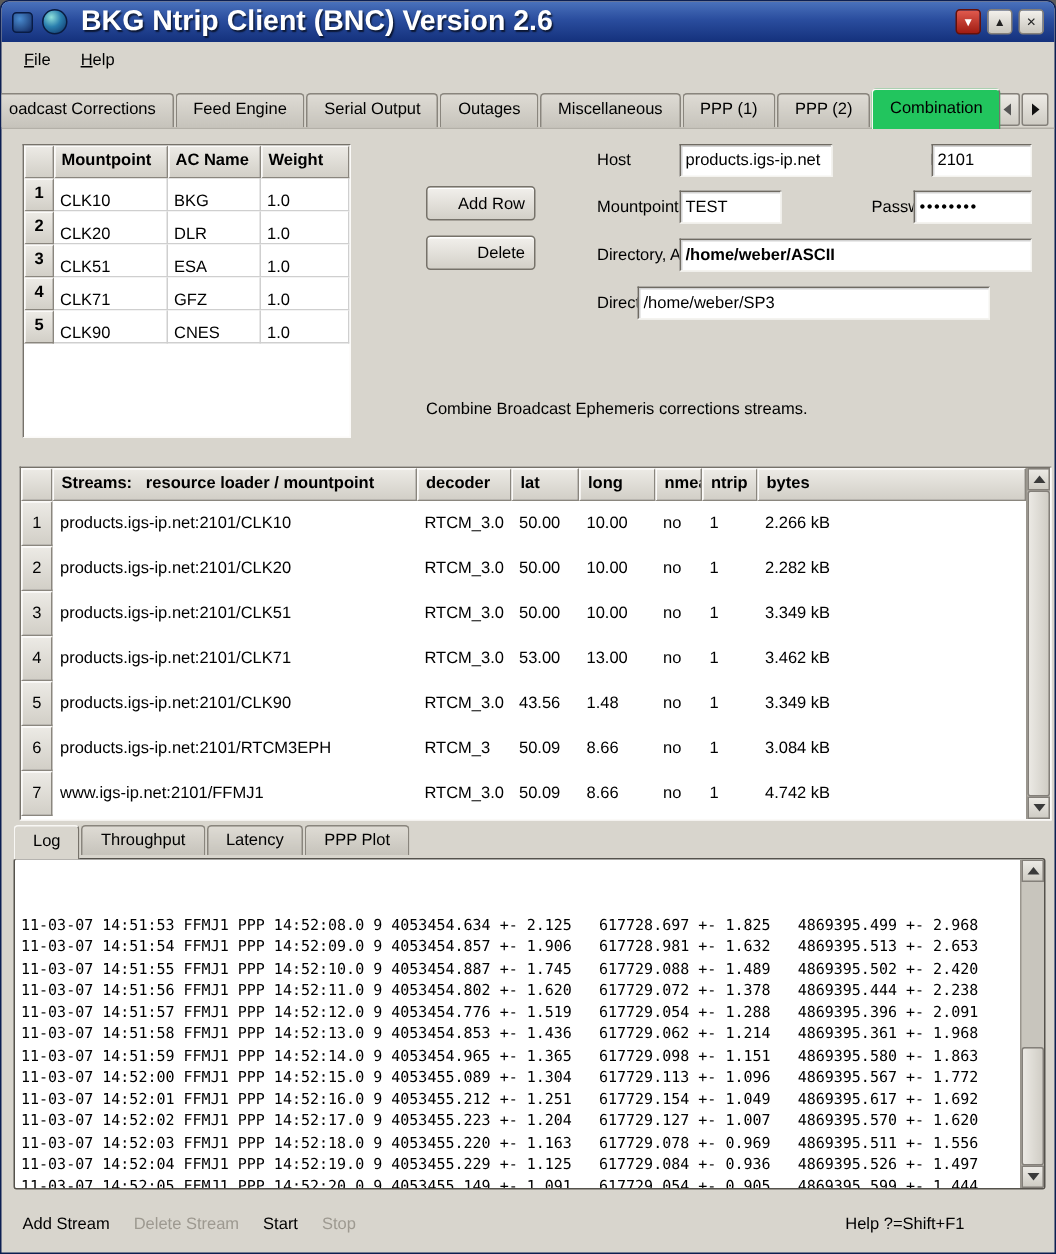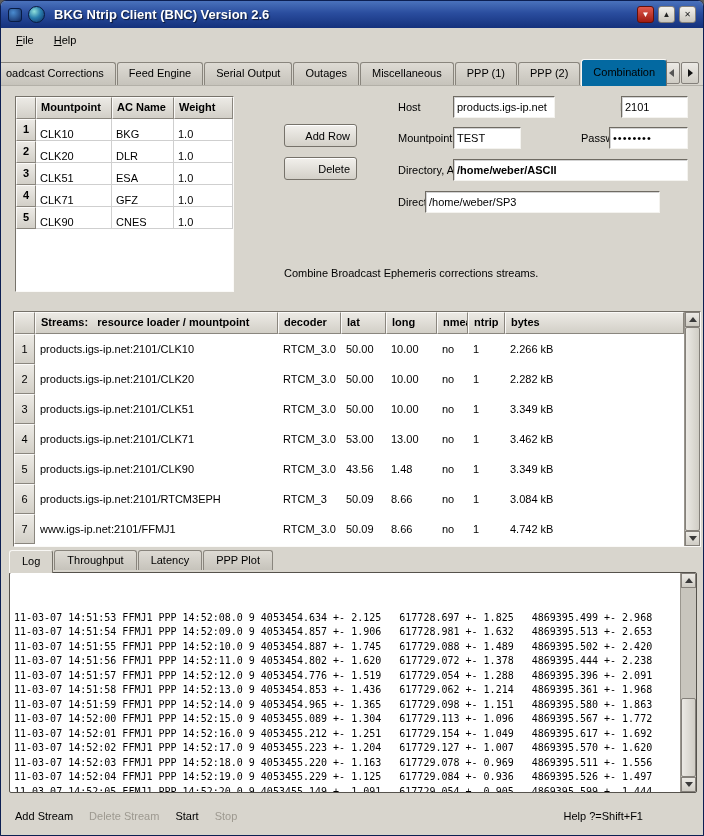--- a/index.html
+++ b/index.html
@@ -10,42 +10,42 @@
 
   
   .titlebar { position:absolute; left:0; top:0; width:100%; height:27px;
     background:linear-gradient(180deg,#4a72bc 0%,#2a4d9e 45%,#14317c 100%);
     display:flex; align-items:center; padding:0 7px; gap:6px; }
   .menu-icon { width:14px; height:14px; border-radius:3px; flex:none;
     background:radial-gradient(circle at 35% 30%,#4a8cd0,#11275e); border:1px solid #091c44; }
   .app-icon { width:17px; height:17px; border-radius:50%; flex:none;
     background:radial-gradient(circle at 35% 30%,#8fe0da 0%,#2a7fae 45%,#0c2a60 100%);
     border:1px solid #0a1c40; }
-  .title { color:#fff; font-weight:bold; font-size:13px; margin-left:3px;
+  .title { color:#fff; font-weight:bold; font-size:19px; margin-left:3px;
     text-shadow:1px 1px 1px rgba(0,0,0,.65); white-space:nowrap; }
   .winbtns { margin-left:auto; display:flex; gap:4px; }
   .wbtn { width:17px; height:17px; display:flex; align-items:center; justify-content:center;
     font-size:8px; color:#222; background:linear-gradient(#f3f1ec,#c9c6be);
     border:1px solid #84807a; border-radius:3px; cursor:default; }
   .wbtn-red { background:linear-gradient(#e05a4e,#a01c12); color:#fff; border-color:#651009; }
 
   
   .menubar { position:absolute; top:27px; left:0; width:100%; height:24px;
     display:flex; align-items:center; padding-left:5px; }
   .menu-item { padding:3px 10px; }
   .menu-item::first-letter { text-decoration:underline; }
 
   
   .tabbar { position:absolute; top:57px; left:0; width:100%; height:27px;
     display:flex; align-items:flex-end; }
   .tab { height:23px; line-height:21px; padding:0 11px; white-space:nowrap;
     background:linear-gradient(#dedbd4,#c6c3bb); border:1px solid #89857d; border-bottom:none;
     border-radius:3px 3px 0 0; margin-right:1px; }
   .tab.clipped { margin-left:-7px; }
-  .tab.active { height:27px; line-height:25px; background:#0369a1; position:relative; z-index:2;
+  .tab.active { height:27px; line-height:25px; background:#22c55e; position:relative; z-index:2;
     margin-bottom:-1px; border-color:#f8f7f4 #76726a transparent #f8f7f4; }
   .tabscroll { position:absolute; right:4px; bottom:1px; display:flex; gap:1px; }
   .tsbtn { width:18px; height:22px; display:flex; align-items:center; justify-content:center;
     background:linear-gradient(#eceae5,#cfccc4); border:1px solid #84807a; border-radius:2px; }
   .tri { width:0; height:0; }
   .tri-left  { border-top:4px solid transparent; border-bottom:4px solid transparent; border-right:5px solid #555; }
   .tri-right { border-top:4px solid transparent; border-bottom:4px solid transparent; border-left:5px solid #111; }
   .tri-up    { border-left:4px solid transparent; border-right:4px solid transparent; border-bottom:5px solid #3a3a3a; }
   .tri-down  { border-left:4px solid transparent; border-right:4px solid transparent; border-top:5px solid #3a3a3a; }
 

